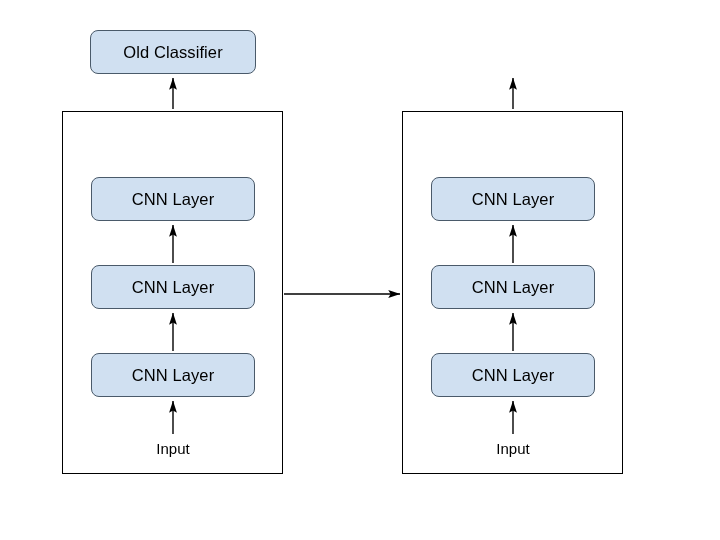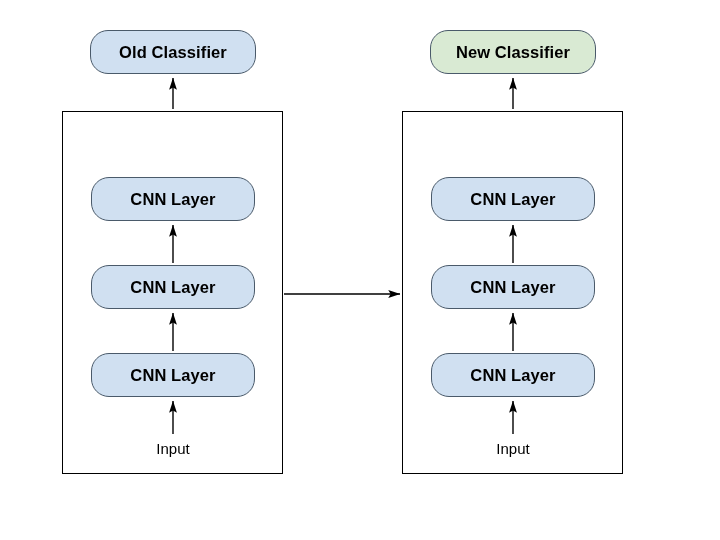--- a/index.html
+++ b/index.html
@@ -28,29 +28,28 @@
     background: #ffffff;
   }
   #left-container  { left: 62px;  top: 111px; width: 221px; height: 363px; }
   #right-container { left: 402px; top: 111px; width: 221px; height: 363px; }
 
   
   .node {
     position: absolute;
     box-sizing: border-box;
     border: 1.3px solid #4a5a6a;
-    border-radius: 18px;
+    border-radius: 8px;
     display: flex;
     align-items: center;
     justify-content: center;
     font-size: 16.5px;
     color: #000000;
     letter-spacing: 0.1px;
     white-space: nowrap;
-    font-weight: bold;
   }
   .node.blue  { background: #d0e0f1; }
   .node.green { background: #d9ead3; }
 
   
   #old-classifier { left: 90px;  top: 30px; width: 166px; height: 44px; }
   #new-classifier { left: 430px; top: 30px; width: 166px; height: 44px; }
 
   
   #left-cnn-top    { left: 91px; top: 177px; width: 164px; height: 44px; }
@@ -126,23 +125,20 @@
   <div class="node blue" id="left-cnn-mid">
     <span>CNN Layer</span>
   </div>
 
   <div class="node blue" id="left-cnn-bottom">
     <span>CNN Layer</span>
   </div>
 
   <div class="plain-label" id="left-input-label">Input</div>
 
-  <div class="node green" id="new-classifier">
-    <span>New Classifier</span>
-  </div>
 
   <div class="node blue" id="right-cnn-top">
     <span>CNN Layer</span>
   </div>
 
   <div class="node blue" id="right-cnn-mid">
     <span>CNN Layer</span>
   </div>
 
   <div class="node blue" id="right-cnn-bottom">

